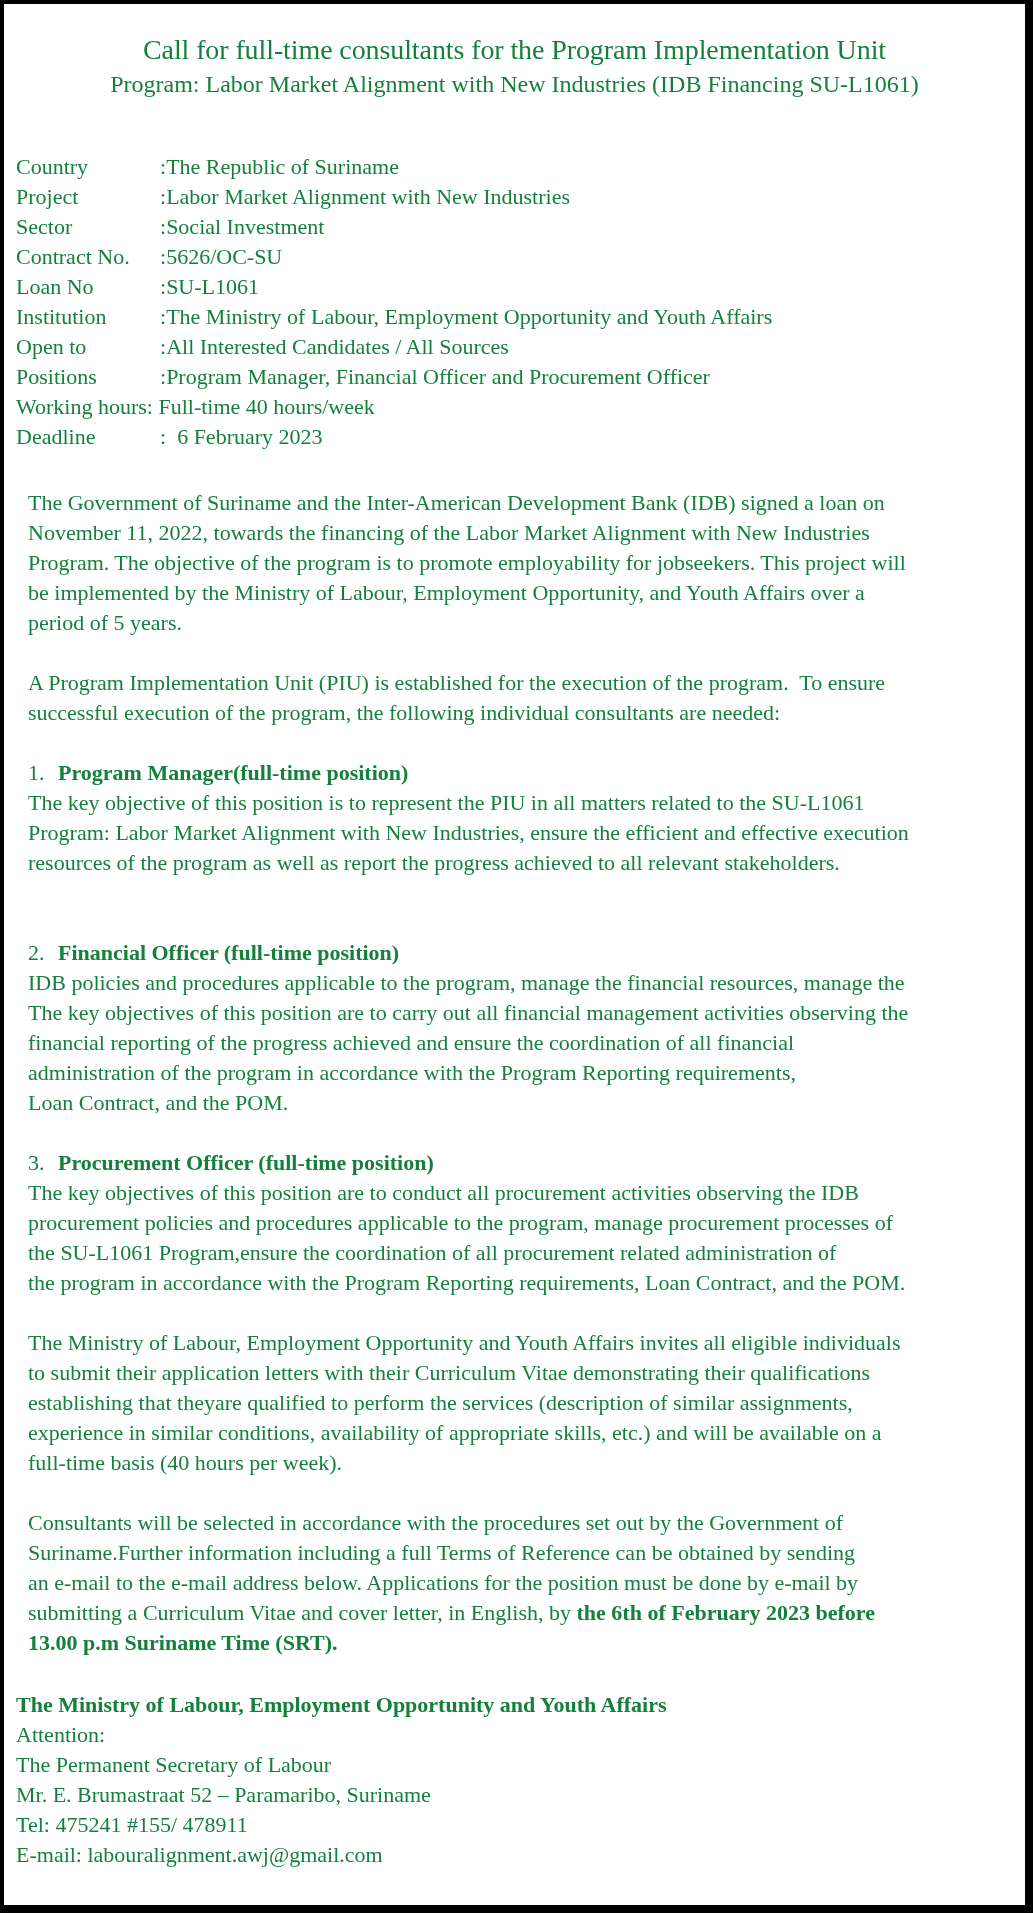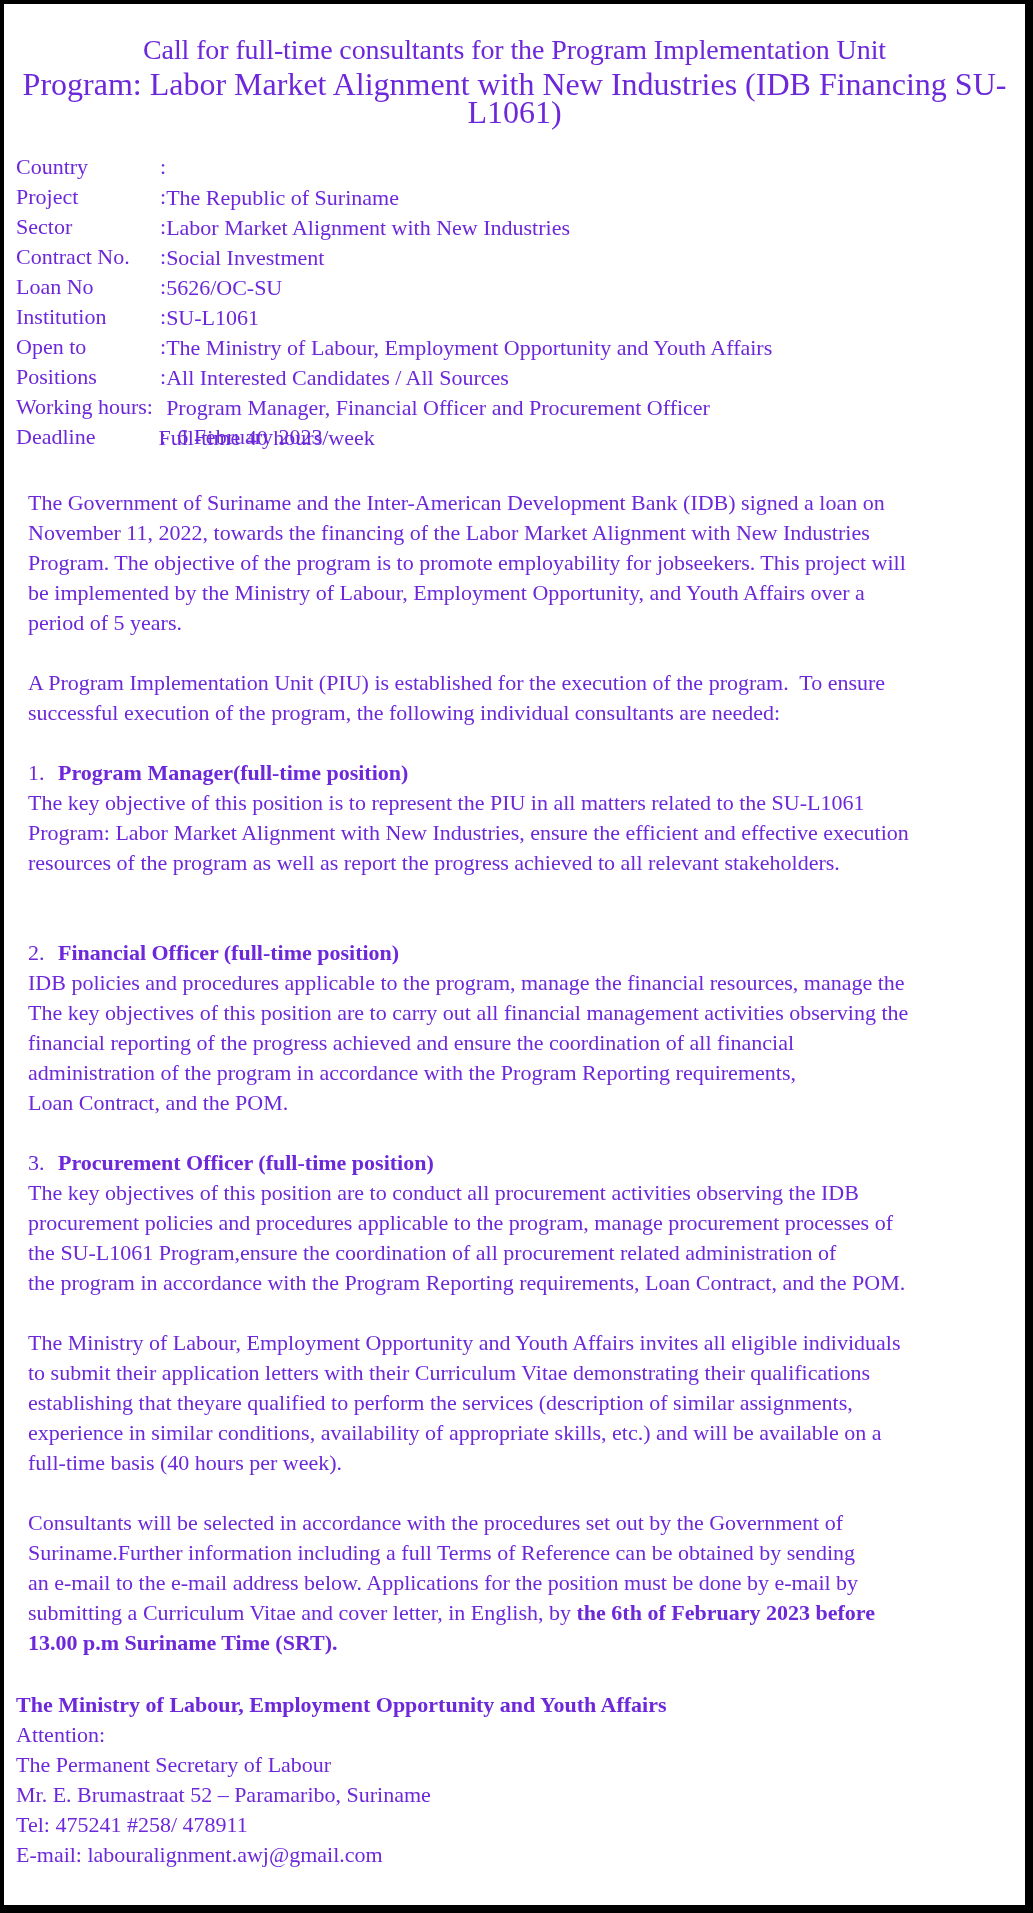--- a/index.html
+++ b/index.html
@@ -5,37 +5,37 @@
   html, body { margin: 0; padding: 0; background: #ffffff; }
   body { width: 1033px; height: 1913px; position: relative; overflow: hidden; }
   .page {
     position: absolute; left: 0; top: 0;
     width: 1033px; height: 1913px;
     box-sizing: border-box;
     border-top: 4px solid #000; border-left: 4px solid #000;
     border-right: 8px solid #000; border-bottom: 8px solid #000;
     background: #fff;
     font-family: "Liberation Serif", "DejaVu Serif", serif;
-    color: #6d28d9;
+    color: #15803d;
   }
   .title {
     position: absolute; left: 0; right: 0; top: 30px;
     text-align: center; font-size: 28px; line-height: 32px; font-weight: normal;
     letter-spacing: -0.1px;
   }
   .subtitle {
     position: absolute; left: 0; right: 0; top: 66px;
-    text-align: center; font-size: 32px; line-height: 28px;
+    text-align: center; font-size: 24px; line-height: 28px;
   }
   .meta { position: absolute; left: 12px; top: 148px; font-size: 22px; line-height: 30px; }
   .meta-row { display: flex; white-space: nowrap; height: 30px; }
   .meta-label { width: 144px; }
   .meta-row.wide .meta-label { width: auto; }
   .meta-value { }
-  .meta-value.strong { font-weight: normal; margin-top: 31px; }
+  .meta-value.strong { font-weight: normal; }
   .para {
     position: absolute; left: 24px; width: 1010px;
     font-size: 22px; line-height: 30px;
   }
   .line { display: block; white-space: nowrap; }
   .heading { font-weight: bold; white-space: nowrap; }
   .heading .num { display: inline-block; width: 30px; font-weight: normal; }
   .contact { position: absolute; left: 12px; top: 1686px; font-size: 22px; line-height: 30px; }
   .contact .strong { font-weight: bold; }
   b { font-weight: bold; margin-top: 20px; }
@@ -152,17 +152,17 @@
     <span class="line">an e-mail to the e-mail address below. Applications for the position must be done by e-mail by</span>
     <span class="line"><span style="white-space:pre">submitting a Curriculum Vitae and cover letter, in English, by </span><b>the 6th of February 2023 before</b></span>
     <span class="line"><b>13.00 p.m Suriname Time (SRT).</b></span>
   </div>
 
   <div class="contact">
     <div class="strong">The Ministry of Labour, Employment Opportunity and Youth Affairs</div>
     <div>Attention:</div>
     <div>The Permanent Secretary of Labour</div>
     <div>Mr. E. Brumastraat 52 – Paramaribo, Suriname</div>
-    <div>Tel: 475241 #258/ 478911</div>
+    <div>Tel: 475241 #155/ 478911</div>
     <div><span style="white-space:pre">E-mail: </span><span>labouralignment.awj@gmail.com</span></div>
   </div>
 
 </div>
 
 </body></html>

